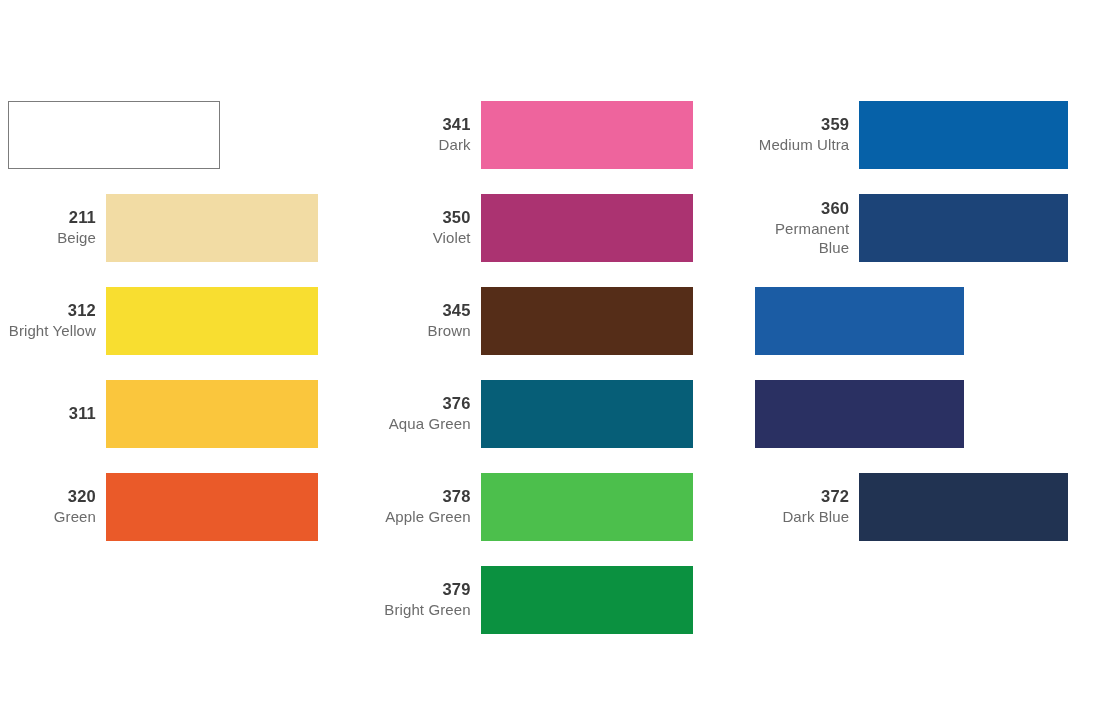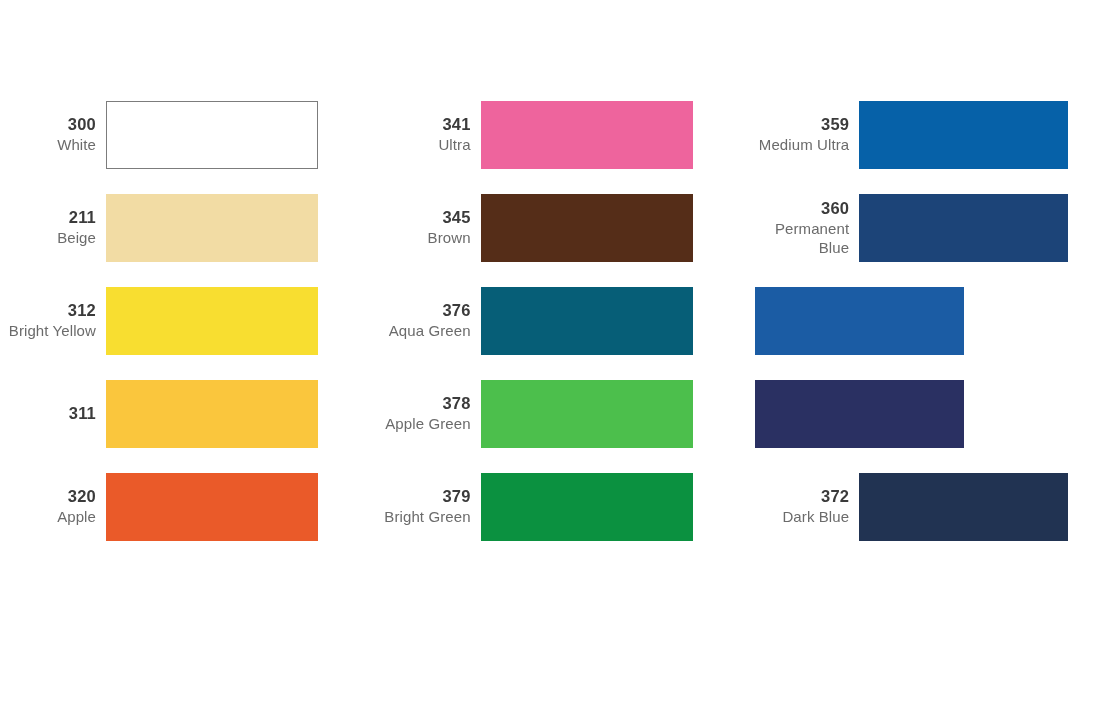--- a/index.html
+++ b/index.html
@@ -83,24 +83,20 @@
   .col-2 .label-block { width: 104px; }
   .col-2 .swatch { width: 209px; }
 </style>
 </head>
 <body>
 
 <div id="chart">
   <div class="columns">
     <div class="column col-0">
         <div class="swatch-row">
-          <div class="label-block">
-            <span class="code">300</span>
-            <span class="name">White</span>
-          </div>
           <div class="swatch outlined" style="background: rgb(255, 255, 255);"></div>
         </div>
         <div class="swatch-row">
           <div class="label-block">
             <span class="code">211</span>
             <span class="name">Beige</span>
           </div>
           <div class="swatch" style="background: rgb(242, 220, 164);"></div>
         </div>
         <div class="swatch-row">
@@ -112,32 +108,39 @@
         </div>
         <div class="swatch-row">
           <div class="label-block">
             <span class="code">311</span>
           </div>
           <div class="swatch" style="background: rgb(250, 198, 61);"></div>
         </div>
         <div class="swatch-row">
           <div class="label-block">
             <span class="code">320</span>
-            <span class="name">Apple</span>
+            <span class="name">Green</span>
           </div>
           <div class="swatch" style="background: rgb(234, 90, 41);"></div>
         </div>
       </div>
     <div class="column col-1">
         <div class="swatch-row">
           <div class="label-block">
             <span class="code">341</span>
-            <span class="name">Ultra</span>
+            <span class="name">Dark</span>
           </div>
           <div class="swatch" style="background: rgb(238, 100, 157);"></div>
+        </div>
+        <div class="swatch-row">
+          <div class="label-block">
+            <span class="code">350</span>
+            <span class="name">Violet</span>
+          </div>
+          <div class="swatch" style="background: rgb(171, 51, 113);"></div>
         </div>
         <div class="swatch-row">
           <div class="label-block">
             <span class="code">345</span>
             <span class="name">Brown</span>
           </div>
           <div class="swatch" style="background: rgb(85, 45, 24);"></div>
         </div>
         <div class="swatch-row">
           <div class="label-block">

